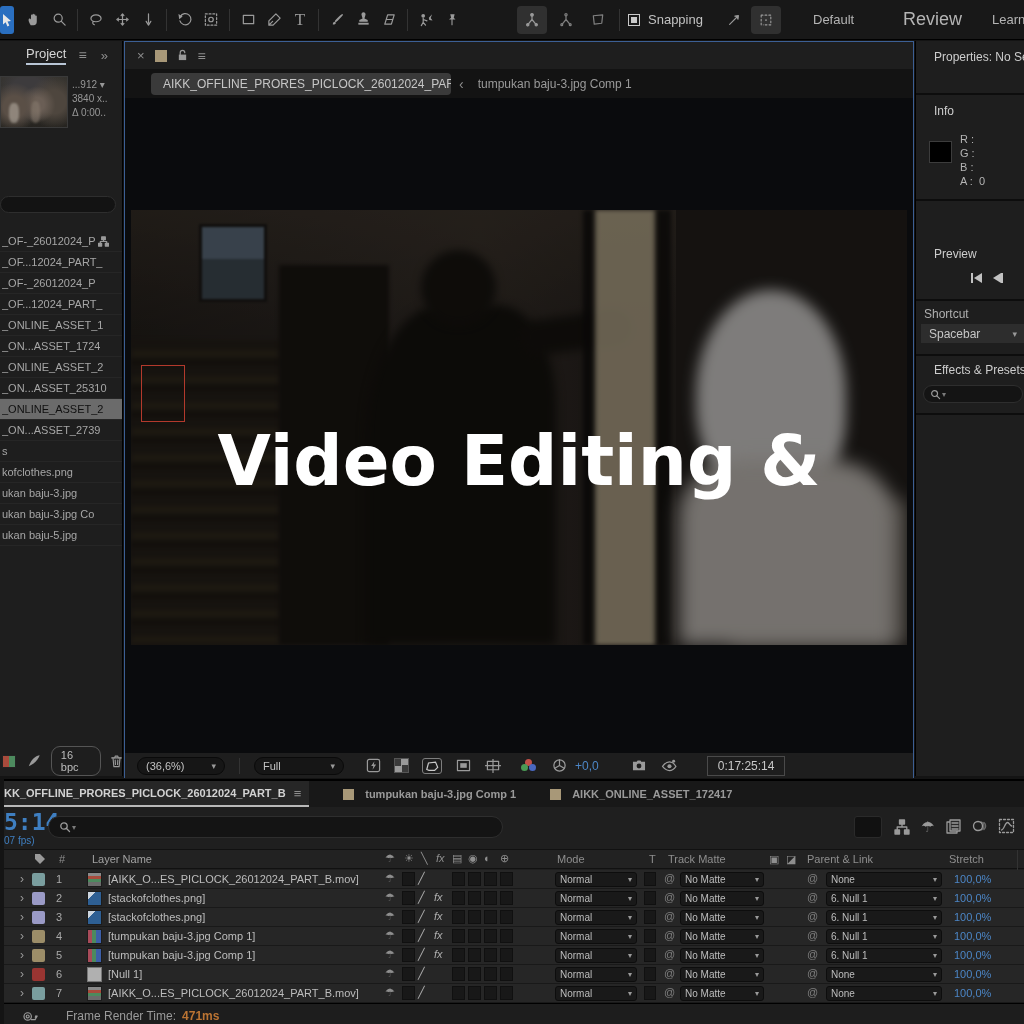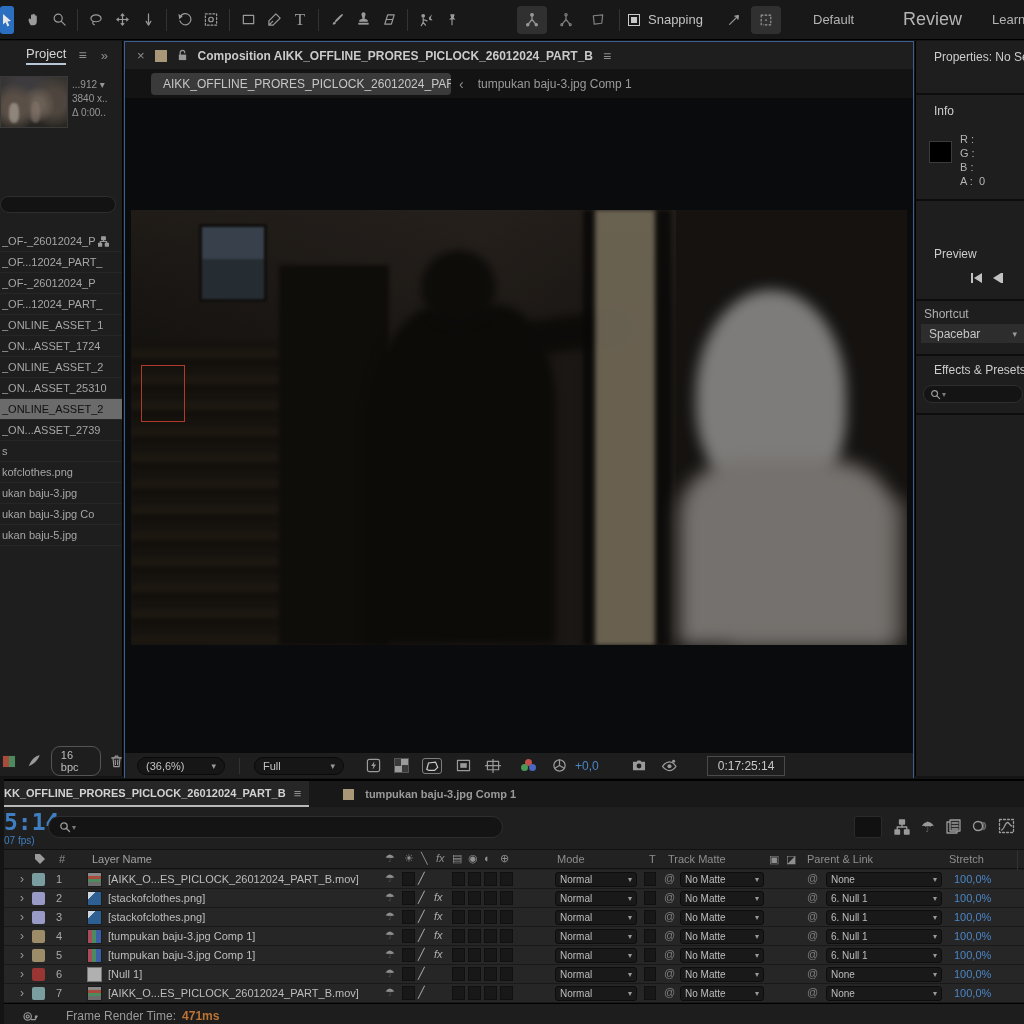--- a/index.html
+++ b/index.html
@@ -343,21 +343,20 @@
       <span class="g" style="margin-left:12px;font-size:13px;">×</span>
       <span style="display:inline-block;width:12px;height:12px;background:#a89878;margin-left:10px;"></span>
       <span style="margin-left:10px;">
         <svg width="11" height="13" viewBox="0 0 12 14">
             <g class="icon-stroke" stroke-width="1.5">
               <path d="M3.5 6 L3.5 4 A2.5 2.5 0 0 1 8.5 4"></path>
               <rect x="2" y="6" width="8" height="6" fill="#9a9a9a" stroke="none"></rect>
             </g>
           </svg>
       </span>
-      <span class="txt" style="margin-left:10px;color:#cacaca;font-size:12px;font-weight:bold;max-width:420px;">Composition AIKK_OFFLINE_PRORES_PICLOCK_26012024_PART_B</span>
       <span class="g" style="margin-left:10px;font-size:14px;">≡</span>
     </div>
 
     <div class="abs" style="left:0;top:27px;width:100%;height:29px;display:flex;align-items:center;">
       <span class="txt" style="margin-left:26px;background:#3a3a3a;border-radius:4px;padding:4px 12px;color:#c6c6c6;font-size:12px;max-width:300px;">AIKK_OFFLINE_PRORES_PICLOCK_26012024_PART_B</span>
       <span class="g" style="margin-left:8px;font-size:14px;">‹</span>
       <span class="txt" style="margin-left:14px;color:#9a9a9a;font-size:12px;">tumpukan baju-3.jpg Comp 1</span>
     </div>
 
     <div class="abs" style="left:0;top:56px;width:788px;height:655px;background:#0a0b0d;">
@@ -383,20 +382,21 @@
         <div class="abs" style="left:600px;top:290px;width:176px;height:145px;background:#958d82;filter:blur(9px);opacity:.8;"></div>
 
         <div class="abs" style="left:565px;top:80px;width:150px;height:210px;background:#d6d3cf;border-radius:50% 50% 40% 45%;filter:blur(7px);"></div>
         <div class="abs" style="left:548px;top:250px;width:215px;height:185px;background:#c6c0b8;border-radius:30% 30% 0 0;filter:blur(9px);"></div>
 
         <div class="abs" style="left:0;top:0;width:100%;height:100%;background:rgba(4,4,7,0.42);"></div>
 
         <div class="abs" style="left:10px;top:155px;width:44px;height:57px;border:1px solid rgba(196,62,48,0.9);"></div>
 
         <div class="abs" style="left:0;top:202px;width:100%;text-align:center;color:#fff;font-family:'DejaVu Sans',sans-serif;font-weight:bold;font-size:69px;line-height:99px;letter-spacing:0px;">
+          <div>Video Editing &amp;</div>
         </div>
       </div>
     </div>
 
     <div class="abs" style="left:0;top:711px;width:788px;height:25px;background:#1e1e1e;display:flex;align-items:center;">
       <div class="pill chev" style="margin-left:12px;width:88px;height:18px;">
         <span>(36,6%)</span>
       </div>
       <div class="sep-v" style="height:16px;margin-left:14px;"></div>
       <div class="pill chev" style="margin-left:14px;width:90px;height:18px;">
@@ -510,20 +510,24 @@
       <div style="height:100%;display:flex;align-items:center;background:#262626;border-bottom:2px solid #b9b9b9;padding:0 8px 0 0;">
         <span class="txt" style="color:#d2d2d2;font-size:11px;font-weight:bold;max-width:288px;">KK_OFFLINE_PRORES_PICLOCK_26012024_PART_B</span>
         <span class="g" style="margin-left:8px;font-size:13px;">≡</span>
       </div>
 
         <div style="height:100%;display:flex;align-items:center;margin-left:34px;">
           <span style="display:inline-block;width:11px;height:11px;background:#a89878;"></span>
           <span class="txt" style="margin-left:11px;color:#9a9a9a;font-size:11px;font-weight:bold;max-width:190px;">tumpukan baju-3.jpg Comp 1</span>
         </div>
 
+        <div style="height:100%;display:flex;align-items:center;margin-left:34px;">
+          <span style="display:inline-block;width:11px;height:11px;background:#a89878;"></span>
+          <span class="txt" style="margin-left:11px;color:#9a9a9a;font-size:11px;font-weight:bold;max-width:190px;">AIKK_ONLINE_ASSET_172417</span>
+        </div>
 
 
     </div>
 
     <div class="abs" style="left:0;top:26px;width:100%;height:42px;">
       <div class="abs" style="left:0;top:2px;font-size:23px;font-weight:bold;color:#3f7fc1;font-family:'DejaVu Sans Mono',monospace;">5:14</div>
       <div class="abs" style="left:0;top:28px;font-size:10px;color:#3f7fc1;">07 fps)</div>
       <div class="abs" style="left:44px;top:9px;width:455px;height:22px;background:#141414;border:1px solid #2e2e2e;border-radius:11px;display:flex;align-items:center;">
         <span style="margin-left:10px;">
           <svg width="12" height="12" viewBox="0 0 12 12">

